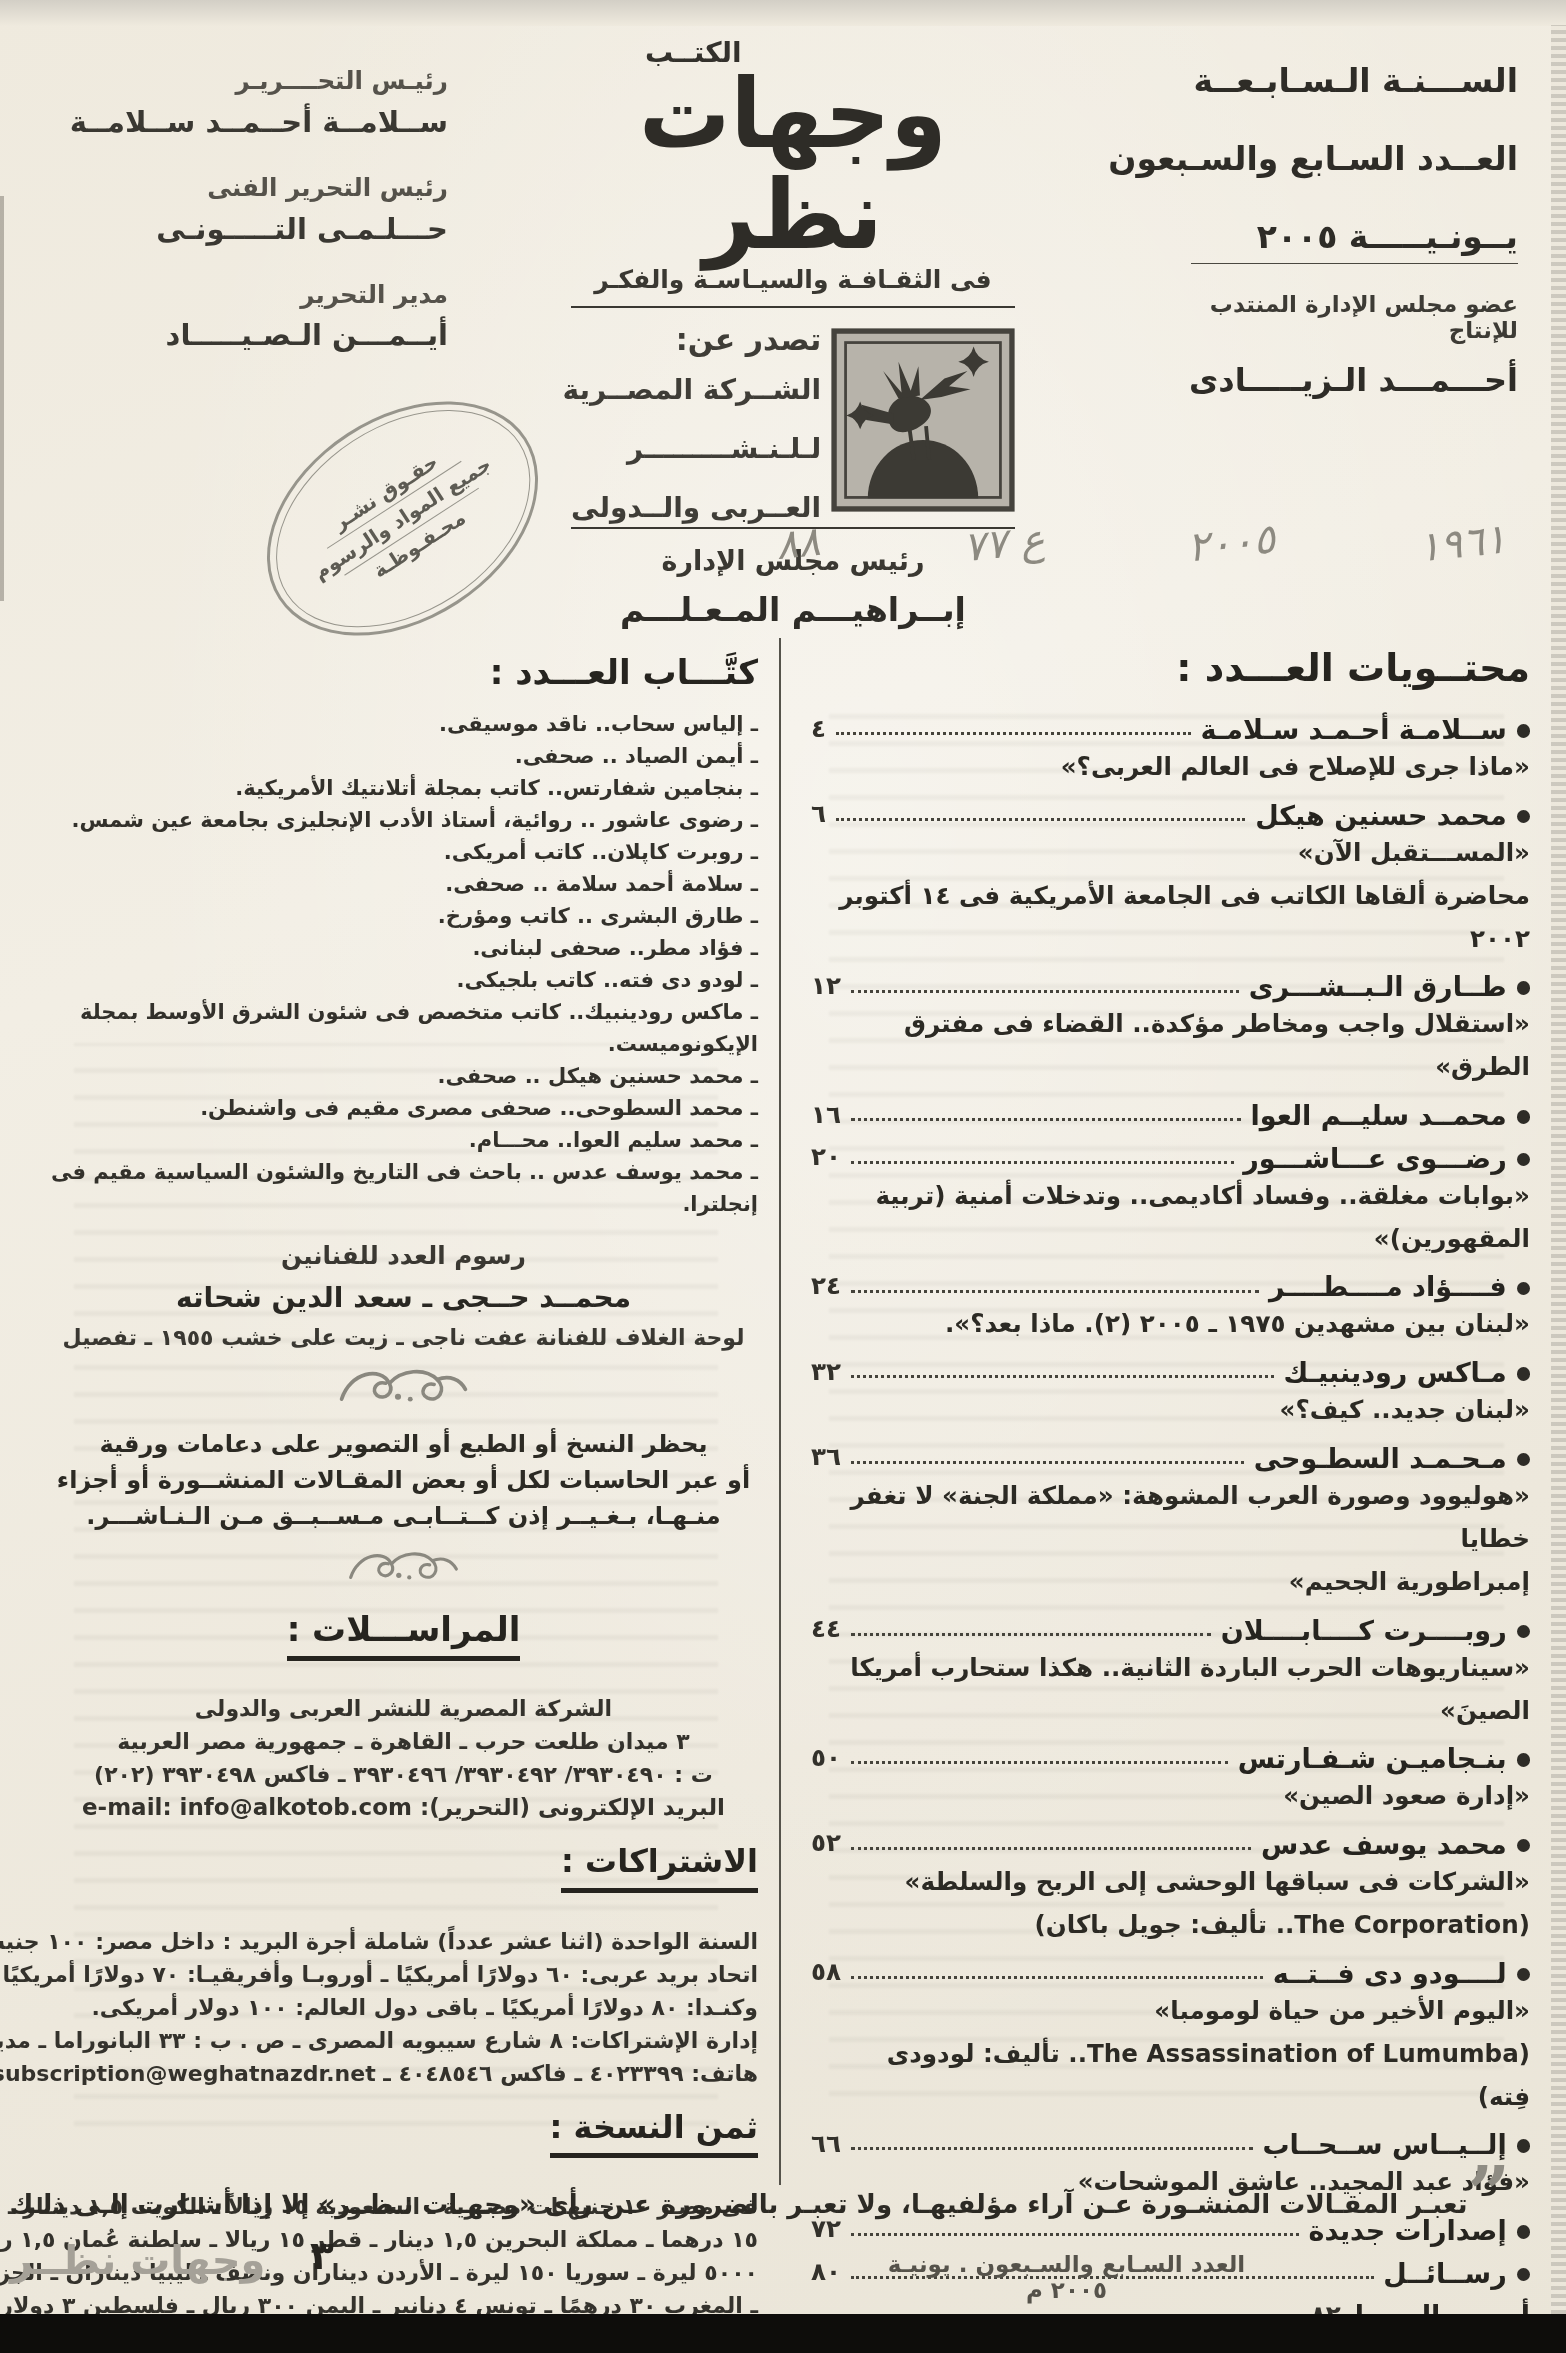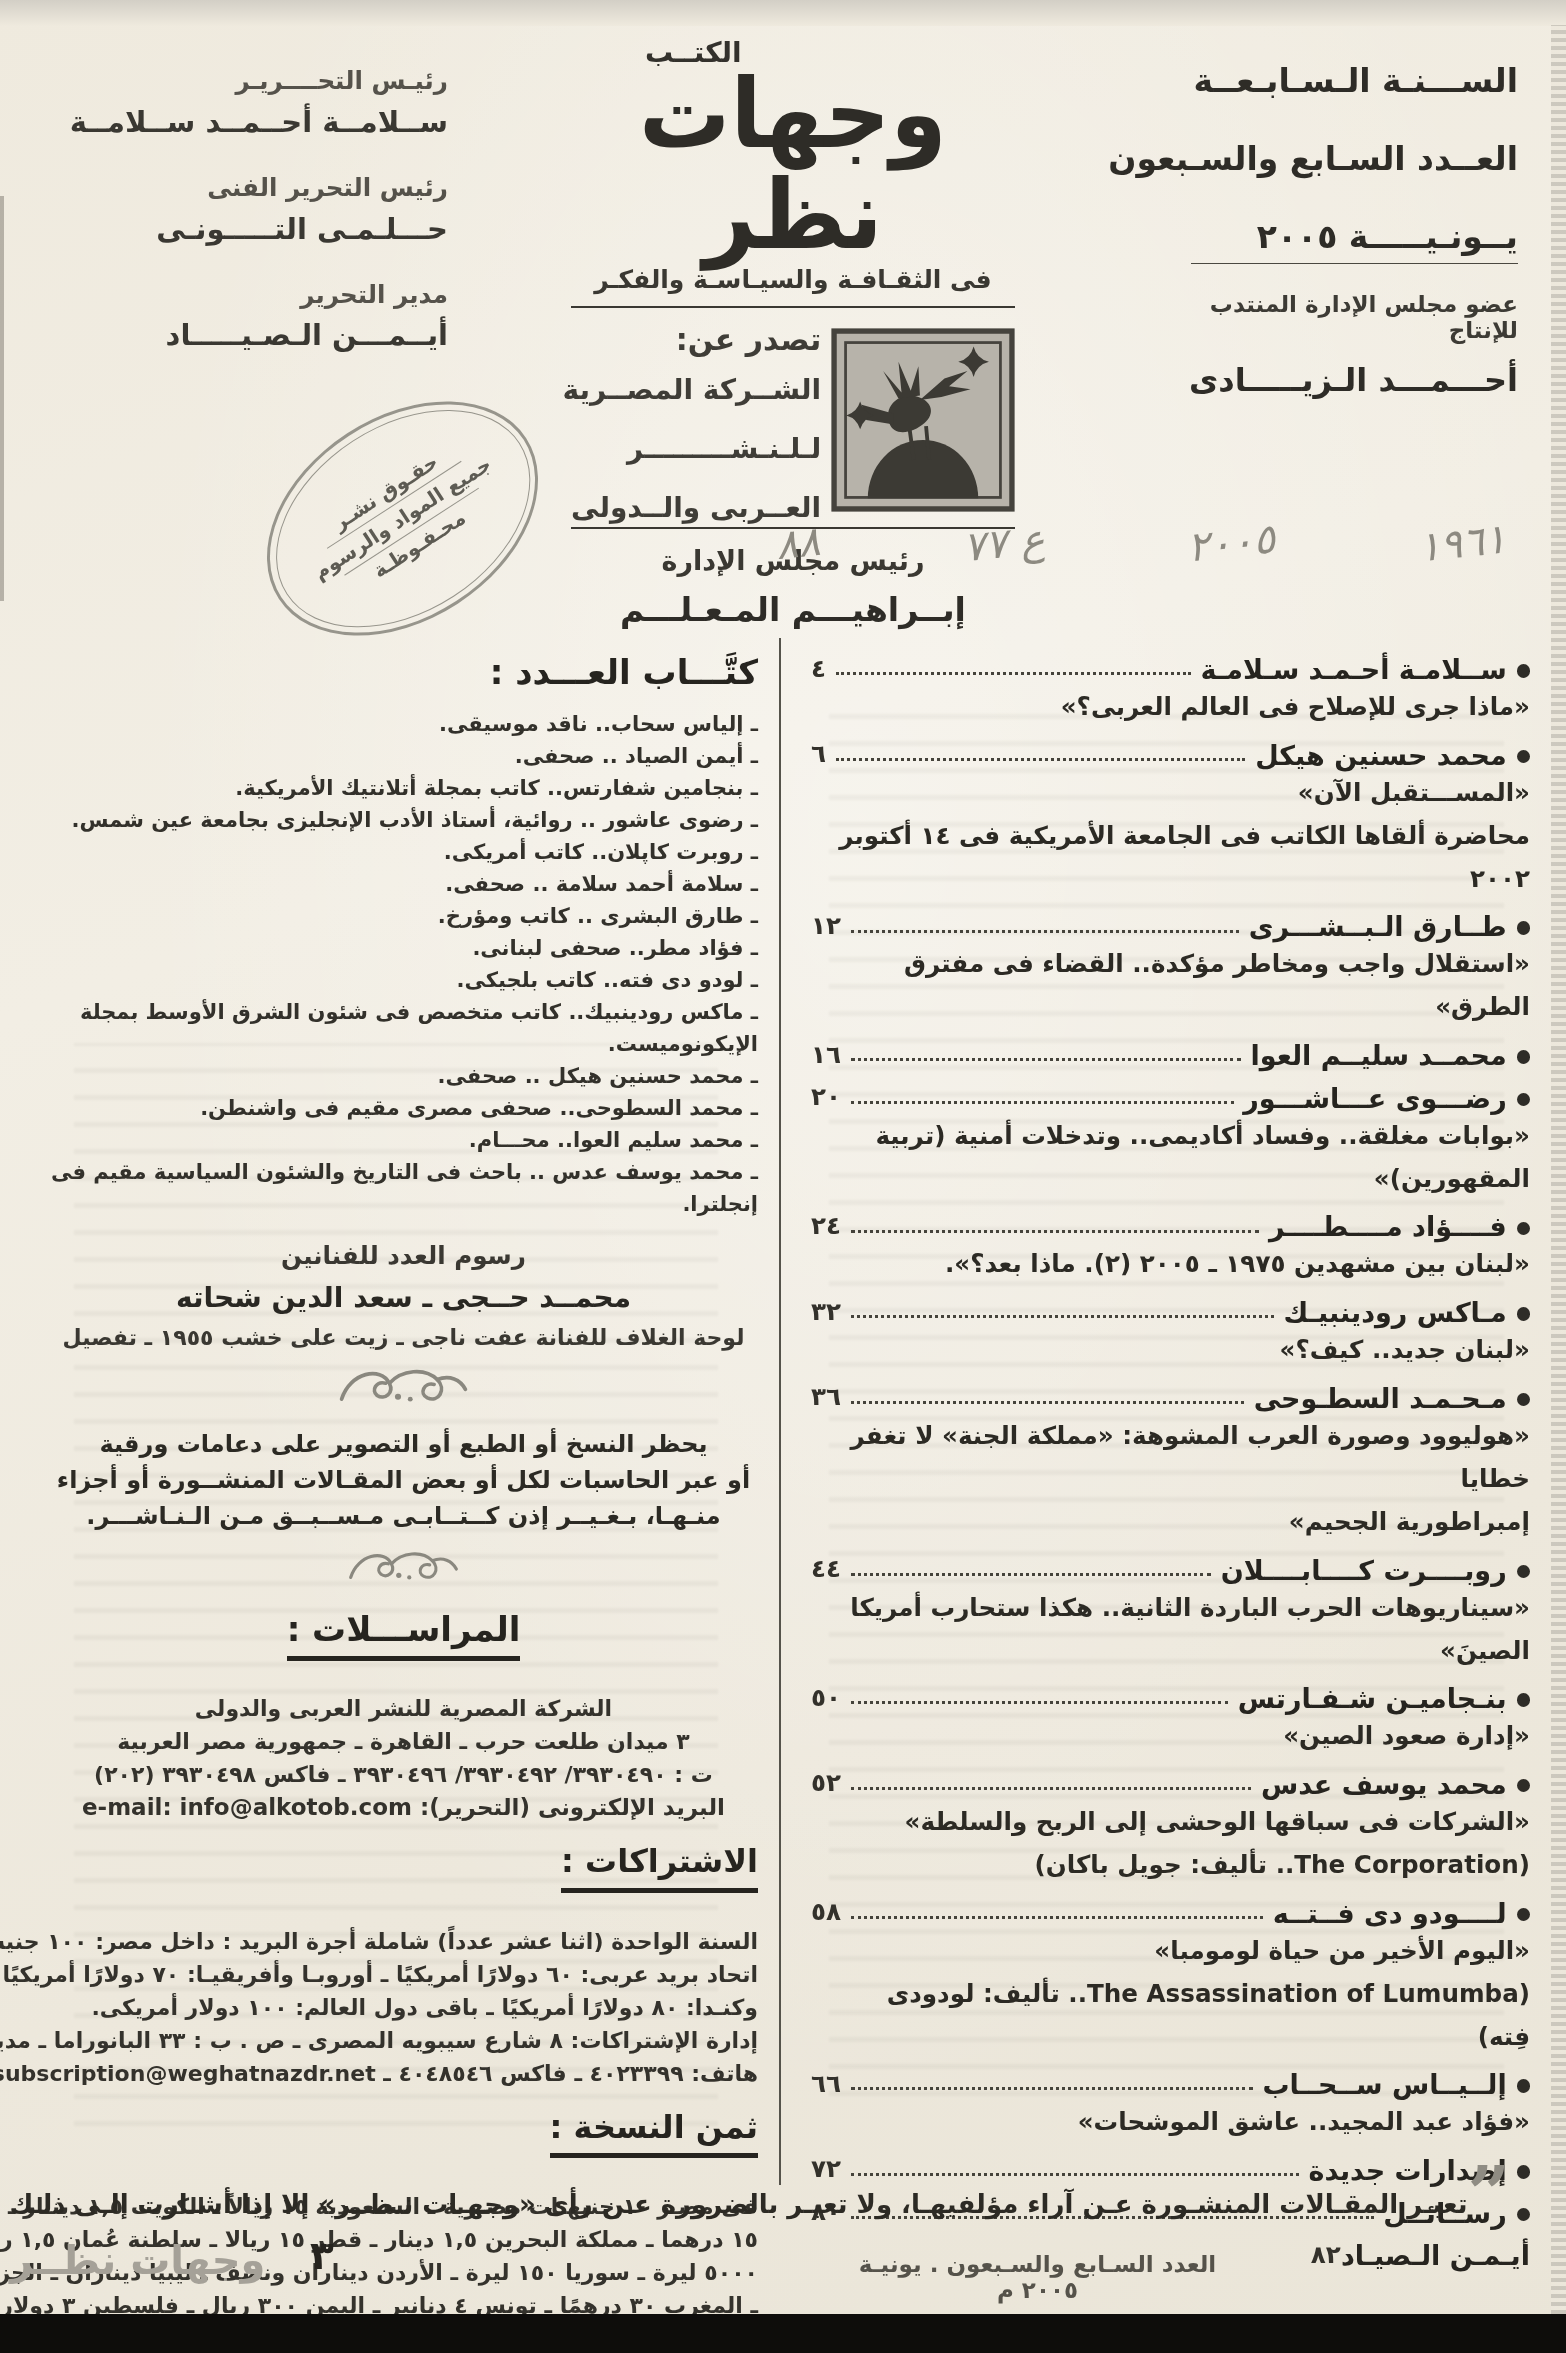--- a/index.html
+++ b/index.html
@@ -83,21 +83,21 @@
   .sec-line-email{font-size:23px;}
   .para{text-align:right;}
   .para .sec-line{white-space:nowrap;}
   .eng-line{direction:ltr;font-family:"DejaVu Serif", serif;font-size:23px;color:#34322c;text-align:center;margin-top:4.9px;}
   
   .disclaimer{position:absolute;left:68px;top:2188px;width:1442px;display:flex;flex-direction:row;
     align-items:center;direction:rtl;}
   .dq{font-family:"DejaVu Serif", serif;font-size:74px;font-weight:900;color:#8f8c83;line-height:31px;flex:0 0 auto;}
   .dq-open{transform:translateY(-8.6px);}
   .disclaimer-text{flex:1;text-align:center;font-size:26px;font-weight:800;color:#2c2a24;white-space:nowrap;}
-  .footer-issue{position:absolute;left:829px;top:2251px;width:417px;text-align:center;
+  .footer-issue{position:absolute;left:858px;top:2251px;width:417px;text-align:center;
     font-size:23px;font-weight:600;color:#55524a;}
   .footer-logo{position:absolute;left:10px;top:2237px;font-size:40px;font-weight:900;color:#a5a198;letter-spacing:2.5px;}
   .footer-page{position:absolute;left:310px;top:2233px;font-size:39px;font-weight:800;color:#26241f;}
 </style>
 </head>
 <body>
 
 <div class="page" data-name="magazine-contents-page">
 
   <div class="top-band" data-name="scan-top-edge"></div>
@@ -169,20 +169,21 @@
 
   <span class="hw" data-name="handwritten-number">١٩٦١</span>
       <span class="hw" data-name="handwritten-number">٢٠٠٥</span>
       <span class="hw" data-name="handwritten-number">ع ٧٧</span>
       <span class="hw" data-name="handwritten-number">٨٨</span>
     </div>
 
   <div class="vdivider" data-name="column-divider"></div>
 
   <div class="rightcol" data-name="contents-column">
+    <div class="toc-heading" data-name="contents-heading">محتــويات العـــدد :</div>
     <div data-name="contents-list">
 
         <div class="entry" data-name="contents-entry">
           <div class="author-row" data-name="contents-author-row">
             <span class="bullet" data-name="bullet-icon"></span>
             <span class="author" data-name="contents-author">ســلامـة أحـمـد سـلامـة</span>
             <span class="leader" data-name="dotted-leader"></span>
             <span class="pageno" data-name="contents-page-number">٤</span>
           </div>
           <div class="entry-title" data-name="article-title">«ماذا جرى للإصلاح فى العالم العربى؟»</div>

